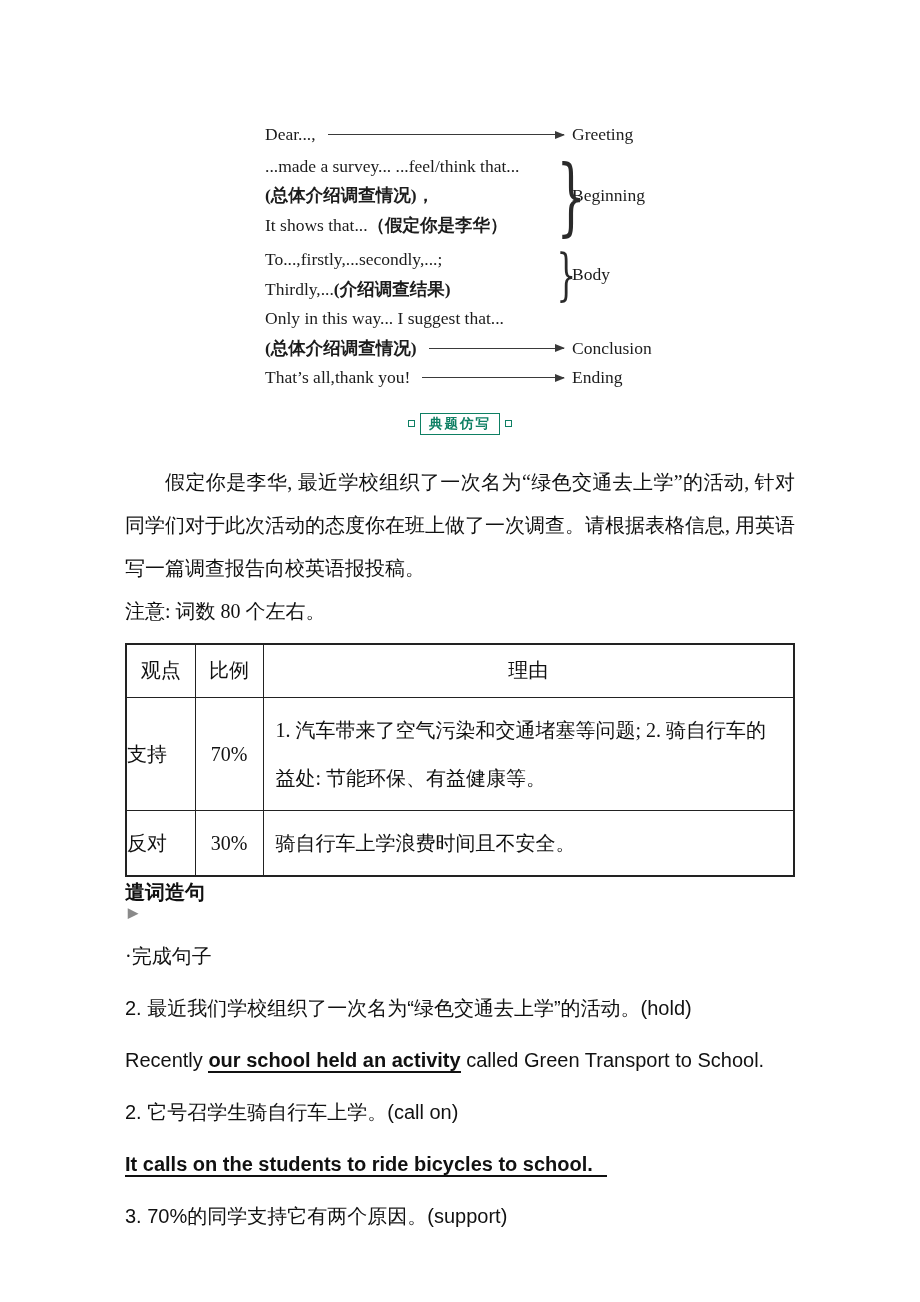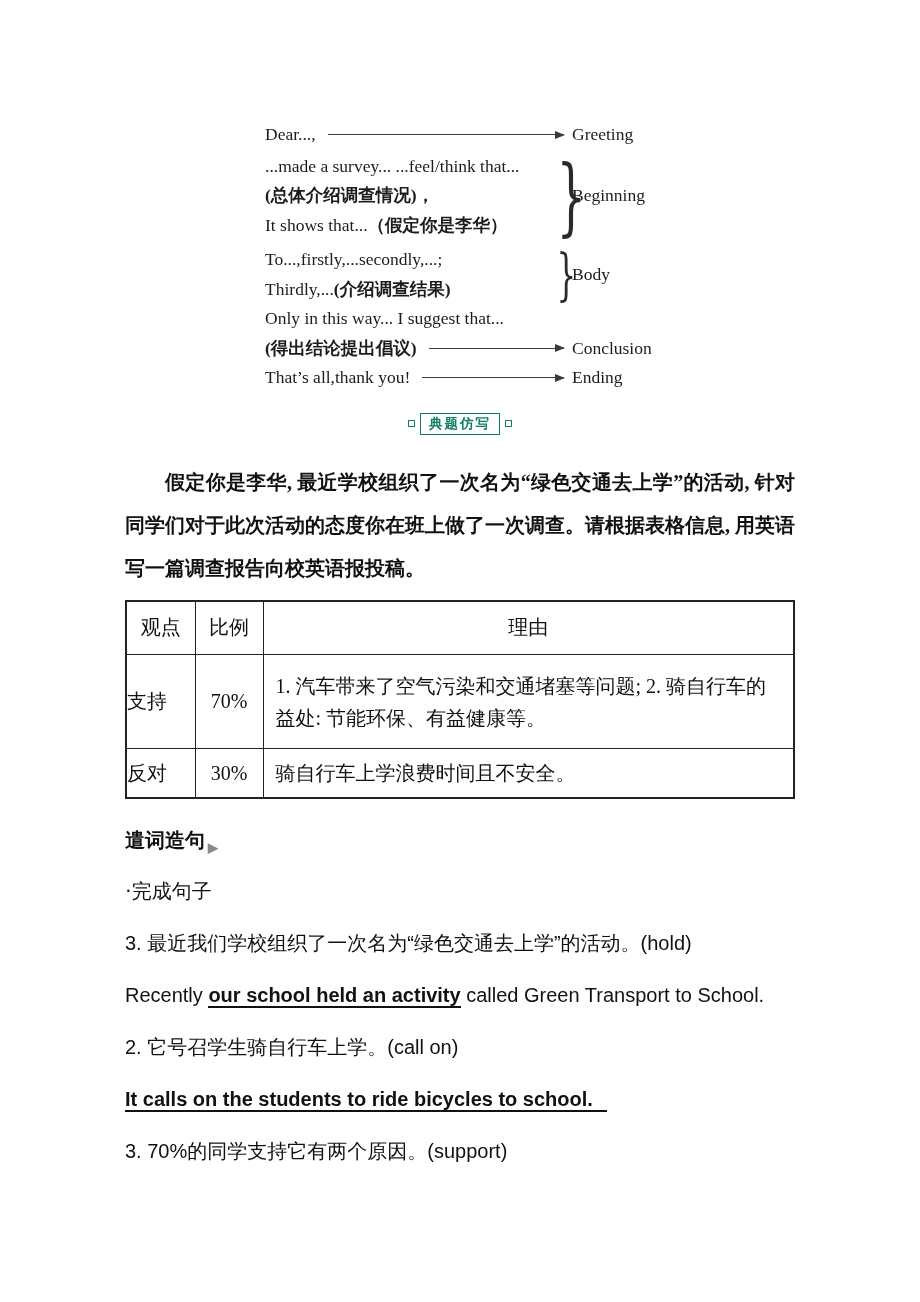--- a/index.html
+++ b/index.html
@@ -30,35 +30,35 @@
   .mt2 { margin-top:2px;justify-content:flex-end; } .mt5 { margin-top:5px; }
 
   
   .badge-wrap { display:flex; justify-content:center; margin-top:20px; }
   .badge { display:flex; align-items:center; gap:5px; color:var(--badge_accent, #0e7f63); }
   .badge-text { font-size:13.5px; font-weight:bold; letter-spacing:2px;
                 border:1px solid var(--badge_accent, #0e7f63); padding:1px 8px; }
   .badge-deco { width:7px; height:7px; border:1.4px solid var(--badge_accent, #0e7f63); transform:rotate(0deg); }
 
   
-  .para { margin-top:26px; font-size:20px; line-height:43px; text-align:justify; text-indent:2em; color:#111;font-weight:bold; }
+  .para { margin-top:26px; font-size:20px; line-height:43px; text-align:justify; text-indent:2em; color:#111; }
   .note { font-size:20px; line-height:43px; color:#111; }
 
   
   table.survey { border-collapse:collapse; width:670px; margin-top:10px; border:2.5px solid #222; }
   table.survey th, table.survey td { border:1px solid #222; font-size:20px; font-weight:normal; color:#111; }
   table.survey th { height:54px; text-align:center; }
   .col1 { width:69px; text-align:left; }
   .col2 { width:68px; text-align:center; }
-  .col3 { text-align:left; padding:8px 12px; line-height:32px; }
+  .col3 { text-align:left; padding:8px 12px; line-height:48px; }
   tr.r1 td { height:94px; }
   tr.r2 td { height:48px; }
 
   
-  .sec-title { margin-top:28px; display:flex; align-items:flex-end; font-size:20px; font-weight:600; color:#111; }
+  .sec-title { margin-top:2px; display:flex; align-items:flex-start; font-size:20px; font-weight:600; color:#111;flex-direction:column; }
   .tri-icon { font-size:13px; color:#8a8a8a; margin-left:3px; line-height:1; }
   .sub-title { margin-top:24px; font-size:20px; color:#111; }
   .ex-line { margin-top:24px; font-size:20px; line-height:28px; color:#111;
              font-family:"Liberation Sans", sans-serif; }
   .ansb { font-weight:bold; border-bottom:2px solid #111; padding-bottom:0; }
   .ansb.ext { padding-right:14px; }
 </style>
 </head>
 <body>
 
@@ -87,21 +87,21 @@
         <div class="d-line">To...,firstly,...secondly,...;</div>
         <div class="d-line"><span>Thirdly,...</span><span class="bold">(介绍调查结果)</span></div>
       </div>
       <span class="brace b2">}</span>
       <span class="d-label">Body</span>
     </div>
 
     <div>
       <div class="d-line">Only in this way... I suggest that...</div>
       <div class="d-row">
-        <span class="d-line bold">(得出结论提出倡议)</span>
+        <span class="d-line bold">(总体介绍调查情况)</span>
         <span class="arrow"></span>
         <span class="d-label">Conclusion</span>
       </div>
     </div>
 
     <div class="d-row">
       <span class="d-line">That’s all,thank you!</span>
       <span class="arrow"></span>
       <span class="d-label">Ending</span>
     </div>
@@ -109,20 +109,21 @@
 
   <div class="badge-wrap">
     <span class="badge">
       <span class="badge-deco"></span>
       <span class="badge-text">典题仿写</span>
       <span class="badge-deco"></span>
     </span>
   </div>
 
   <div class="para">假定你是李华, 最近学校组织了一次名为“绿色交通去上学”的活动, 针对同学们对于此次活动的态度你在班上做了一次调查。请根据表格信息, 用英语写一篇调查报告向校英语报投稿。</div>
+  <div class="note">注意: 词数 80 个左右。</div>
 
   <table class="survey">
     <tbody>
         <tr>
       <th class="col1">观点</th>
       <th class="col2">比例</th>
       <th>理由</th>
     </tr>
     <tr class="r1">
       <td class="col1">支持</td>
@@ -137,21 +138,21 @@
   </tbody>
     </table>
 
   <div class="sec-title">
     <span>遣词造句</span>
     <span class="tri-icon">▶</span>
   </div>
 
   <div class="sub-title">·完成句子</div>
 
-  <div class="ex-line">3. 最近我们学校组织了一次名为“绿色交通去上学”的活动。(hold)</div>
+  <div class="ex-line">2. 最近我们学校组织了一次名为“绿色交通去上学”的活动。(hold)</div>
   <div class="ex-line"><span>Recently </span><span class="ansb">our school held an activity</span><span> called Green Transport to School.</span></div>
 
   <div class="ex-line">2. 它号召学生骑自行车上学。(call on)</div>
   <div class="ex-line"><span class="ansb ext">It calls on the students to ride bicycles to school.</span></div>
 
   <div class="ex-line">3. 70%的同学支持它有两个原因。(support)</div>
 
 </div>
 
 </body></html>

